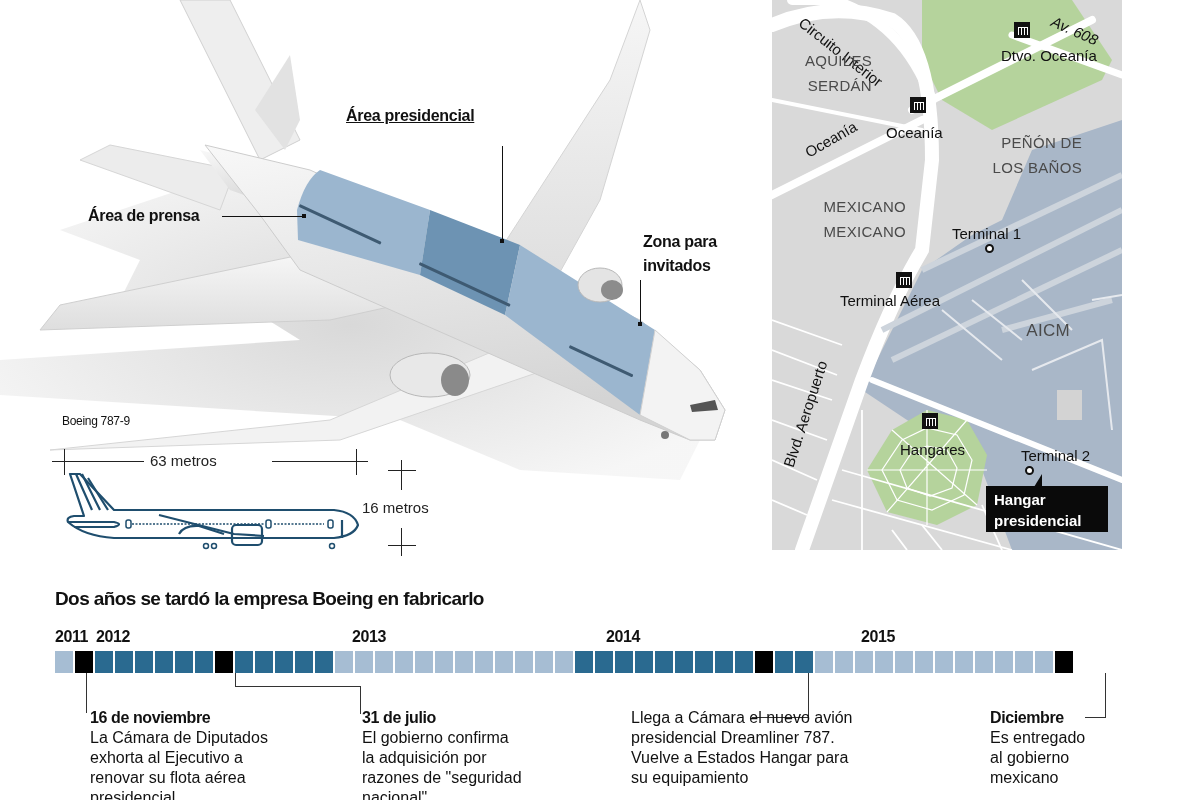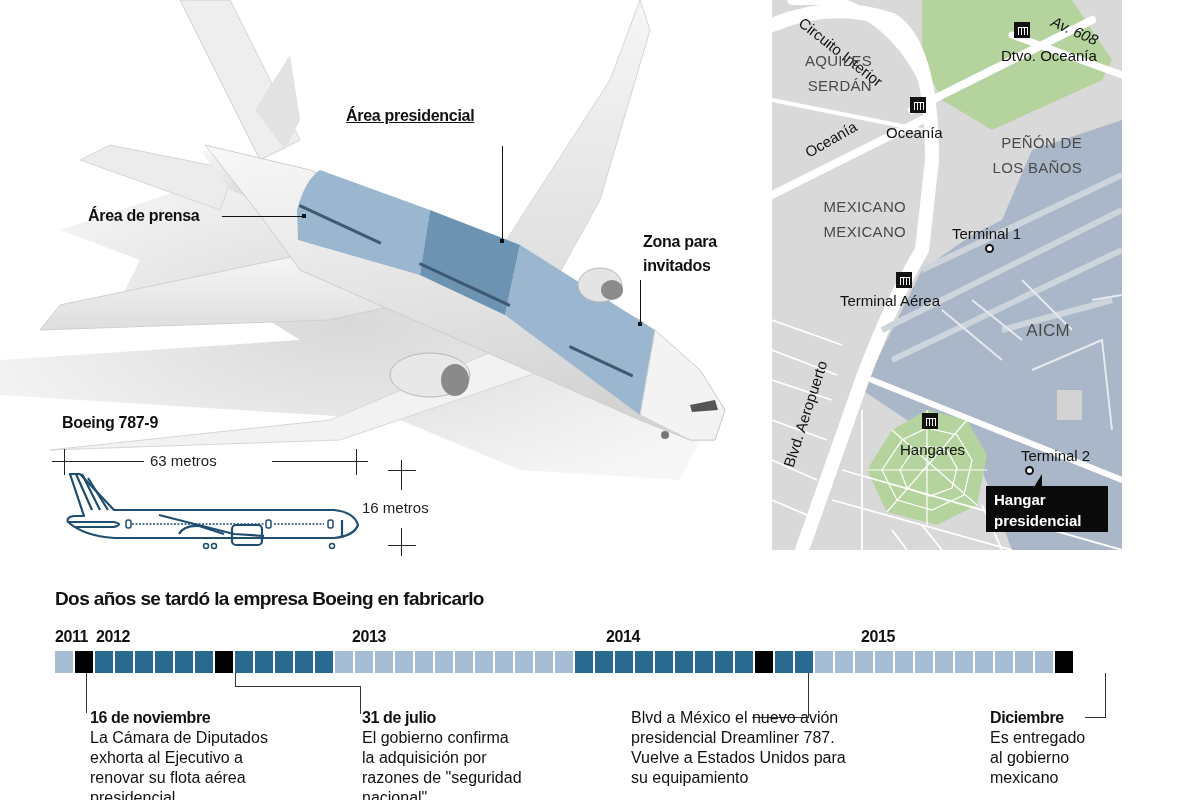--- a/index.html
+++ b/index.html
@@ -6,21 +6,21 @@
   html, body { width: 1200px; height: 800px; overflow: hidden; background: #ffffff; }
   body { position: relative; font-family: "Liberation Sans", "DejaVu Sans", sans-serif; color: #111; }
 
   
   #plane-area { position: absolute; left: 0; top: 0; width: 770px; height: 560px; }
   #plane-svg { position: absolute; left: 0; top: 0; }
   .callout { position: absolute; font-weight: bold; font-size: 16px; color: #111; letter-spacing: -0.3px; line-height: 24px; }
   .callout-line { position: absolute; background: #111; }
   .callout-dot { position: absolute; width: 4px; height: 4px; background: #111; }
 
-  #model-label { position: absolute; left: 62px; top: 414px; font-size: 16px; font-weight: bold; letter-spacing: -0.3px; }
+  #model-label { position: absolute; left: 62px; top: 414px; font-size: 12px; font-weight: normal; letter-spacing: -0.3px; }
   .dim-text { position: absolute; font-size: 15px; color: #222; }
   .dim-line { position: absolute; background: #222; }
 
   
   #map { position: absolute; left: 772px; top: 0; width: 350px; height: 550px; background: #d9d9d9; overflow: hidden; }
   #map svg { position: absolute; left: 0; top: 0; }
   .map-label { position: absolute; font-size: 15px; color: #111; white-space: nowrap; }
   .map-area { position: absolute; font-size: 15px; color: #4a4a4a; text-align: right; line-height: 25px; letter-spacing: 0.3px; }
   .metro-icon { position: absolute; width: 16px; height: 16px; background: #111; border: 2px solid #111; }
   .metro-icon::after { content: ""; position: absolute; left: 2px; top: 3px; width: 8px; height: 7px; border: 1px solid #fff; border-bottom: none;
@@ -329,23 +329,23 @@
   <span class="event-text">presidencial</span>
 </div>
 <div class="event" style="left:362px; top:708px;">
   <span class="event-date">31 de julio</span>
   <span class="event-text">El gobierno confirma</span>
   <span class="event-text">la adquisición por</span>
   <span class="event-text">razones de "seguridad</span>
   <span class="event-text">nacional"</span>
 </div>
 <div class="event" style="left:631px; top:708px;">
-  <span class="event-text">Blvd a México el nuevo avión</span>
+  <span class="event-text">Llega a Cámara el nuevo avión</span>
   <span class="event-text">presidencial Dreamliner 787.</span>
-  <span class="event-text">Vuelve a Estados Unidos para</span>
+  <span class="event-text">Vuelve a Estados Hangar para</span>
   <span class="event-text">su equipamiento</span>
 </div>
 <div class="event" style="left:990px; top:708px;">
   <span class="event-date">Diciembre</span>
   <span class="event-text">Es entregado</span>
   <span class="event-text">al gobierno</span>
   <span class="event-text">mexicano</span>
 </div>
 
 </body></html>

